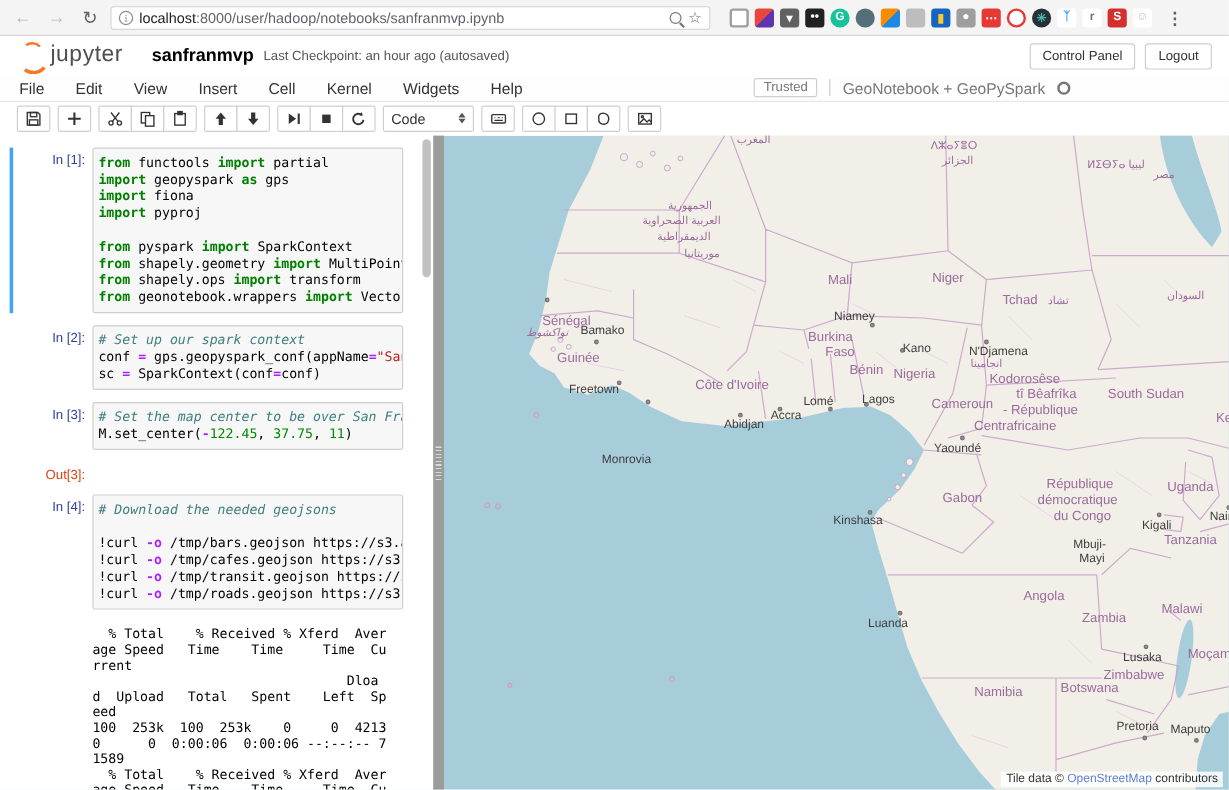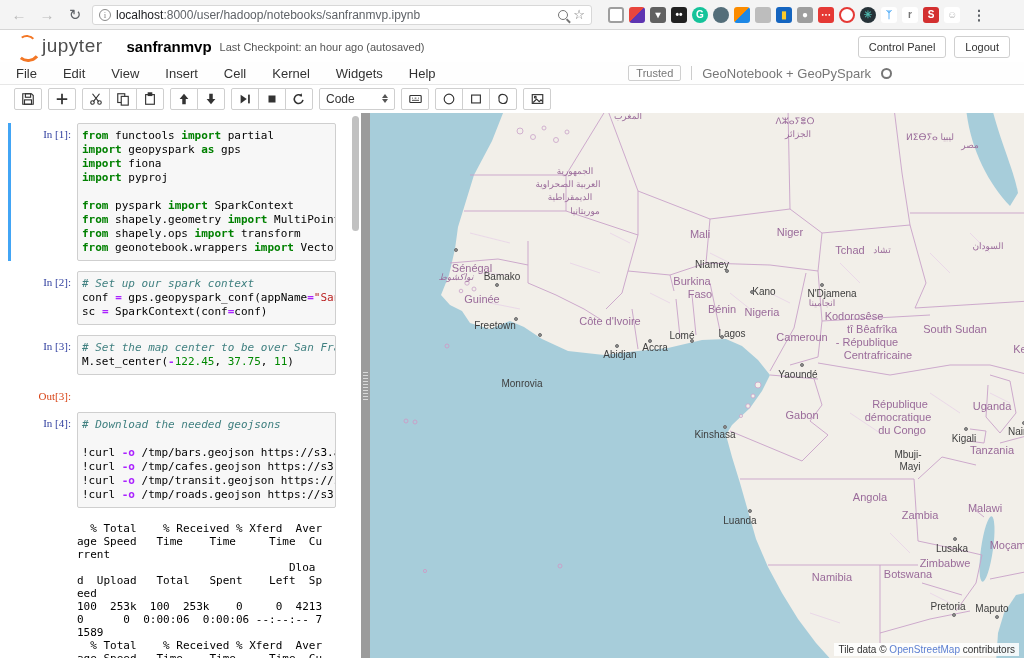--- a/index.html
+++ b/index.html
@@ -54,21 +54,21 @@
   .updown { display:flex; flex-direction:column; gap:1px; }
   .updown i { width:0; height:0; border-left:3px solid transparent; border-right:3px solid transparent; }
   .updown .u { border-bottom:4px solid #555; }
   .updown .d { border-top:4px solid #555; }
 
   
   .content { position:absolute; top:113px; left:0; right:0; bottom:0; background:#fff; }
   .nb-pane { position:absolute; left:0; top:0; width:349px; bottom:0; overflow:hidden; padding-top:10px; }
   .cell { display:flex; margin:0 0 10px 8px; border-left:3px solid transparent; }
   .cell.selected { border-left-color:#42a5f5; }
-  .prompt { width:66px; flex:0 0 66px; text-align:right; padding:5px 6px 0 0; font-family:Liberation Serif, serif; font-size:11px; white-space:nowrap; }
+  .prompt { width:66px; flex:0 0 66px; text-align:right; padding:5px 6px 0 0; font-family:Liberation Sans, sans-serif; font-size:11px; white-space:nowrap; }
   .prompt.in { color:#303f9f; }
   .prompt.out { color:#d84315; }
   .inputarea { width:259px; flex:0 0 259px; background:#f7f7f7; border:1px solid #cfcfcf; border-radius:2px; padding:5px 4px; overflow:hidden; }
   pre.code, pre.plain { font-family:"DejaVu Sans Mono", monospace; font-size:11px; line-height:14px; white-space:pre; }
   pre.plain { line-height:13px; padding-top:4px; }
   .tk { color:#008000; font-weight:bold; }
   .ts { color:#ba2121; }
   .tn { color:#080; }
   .to { color:#aa22ff; font-weight:bold; }
   .tc { color:#408080; font-style:italic; }
@@ -400,21 +400,21 @@
         <span class="mlabel co" style="left: 322px; top: 168px;">Burkina</span>
         <span class="mlabel co" style="left: 330px; top: 181px;">Faso</span>
         <span class="mlabel co" style="left: 112px; top: 186px;">Guinée</span>
         <span class="mlabel co" style="left: 352px; top: 196px;">Bénin</span>
         <span class="mlabel co" style="left: 392px; top: 199px;">Nigeria</span>
         <span class="mlabel co" style="left: 240px; top: 208px;">Côte d'Ivoire</span>
         <span class="mlabel co" style="left: 432px; top: 224px;">Cameroun</span>
         <span class="mlabel co" style="left: 484px; top: 203px;">Kodorosêse</span>
         <span class="mlabel co" style="left: 502px; top: 216px;">tî Bêafrîka</span>
         <span class="mlabel co" style="left: 497px; top: 229px;">- République</span>
-        <span class="mlabel co" style="left: 508px; top: 242px;">Centrafricaine</span>
+        <span class="mlabel co" style="left: 476px; top: 242px;">Centrafricaine</span>
         <span class="mlabel co" style="left: 585px; top: 216px;">South Sudan</span>
         <span class="mlabel co" style="left: 622px; top: 293px;">Uganda</span>
         <span class="mlabel co" style="left: 650px; top: 236px;">Ke</span>
         <span class="mlabel co" style="left: 432px; top: 302px;">Gabon</span>
         <span class="mlabel co" style="left: 530px; top: 291px;">République</span>
         <span class="mlabel co" style="left: 528px; top: 304px;">démocratique</span>
         <span class="mlabel co" style="left: 532px; top: 317px;">du Congo</span>
         <span class="mlabel co" style="left: 622px; top: 337px;">Tanzania</span>
         <span class="mlabel co" style="left: 500px; top: 384px;">Angola</span>
         <span class="mlabel co" style="left: 550px; top: 402px;">Zambia</span>

